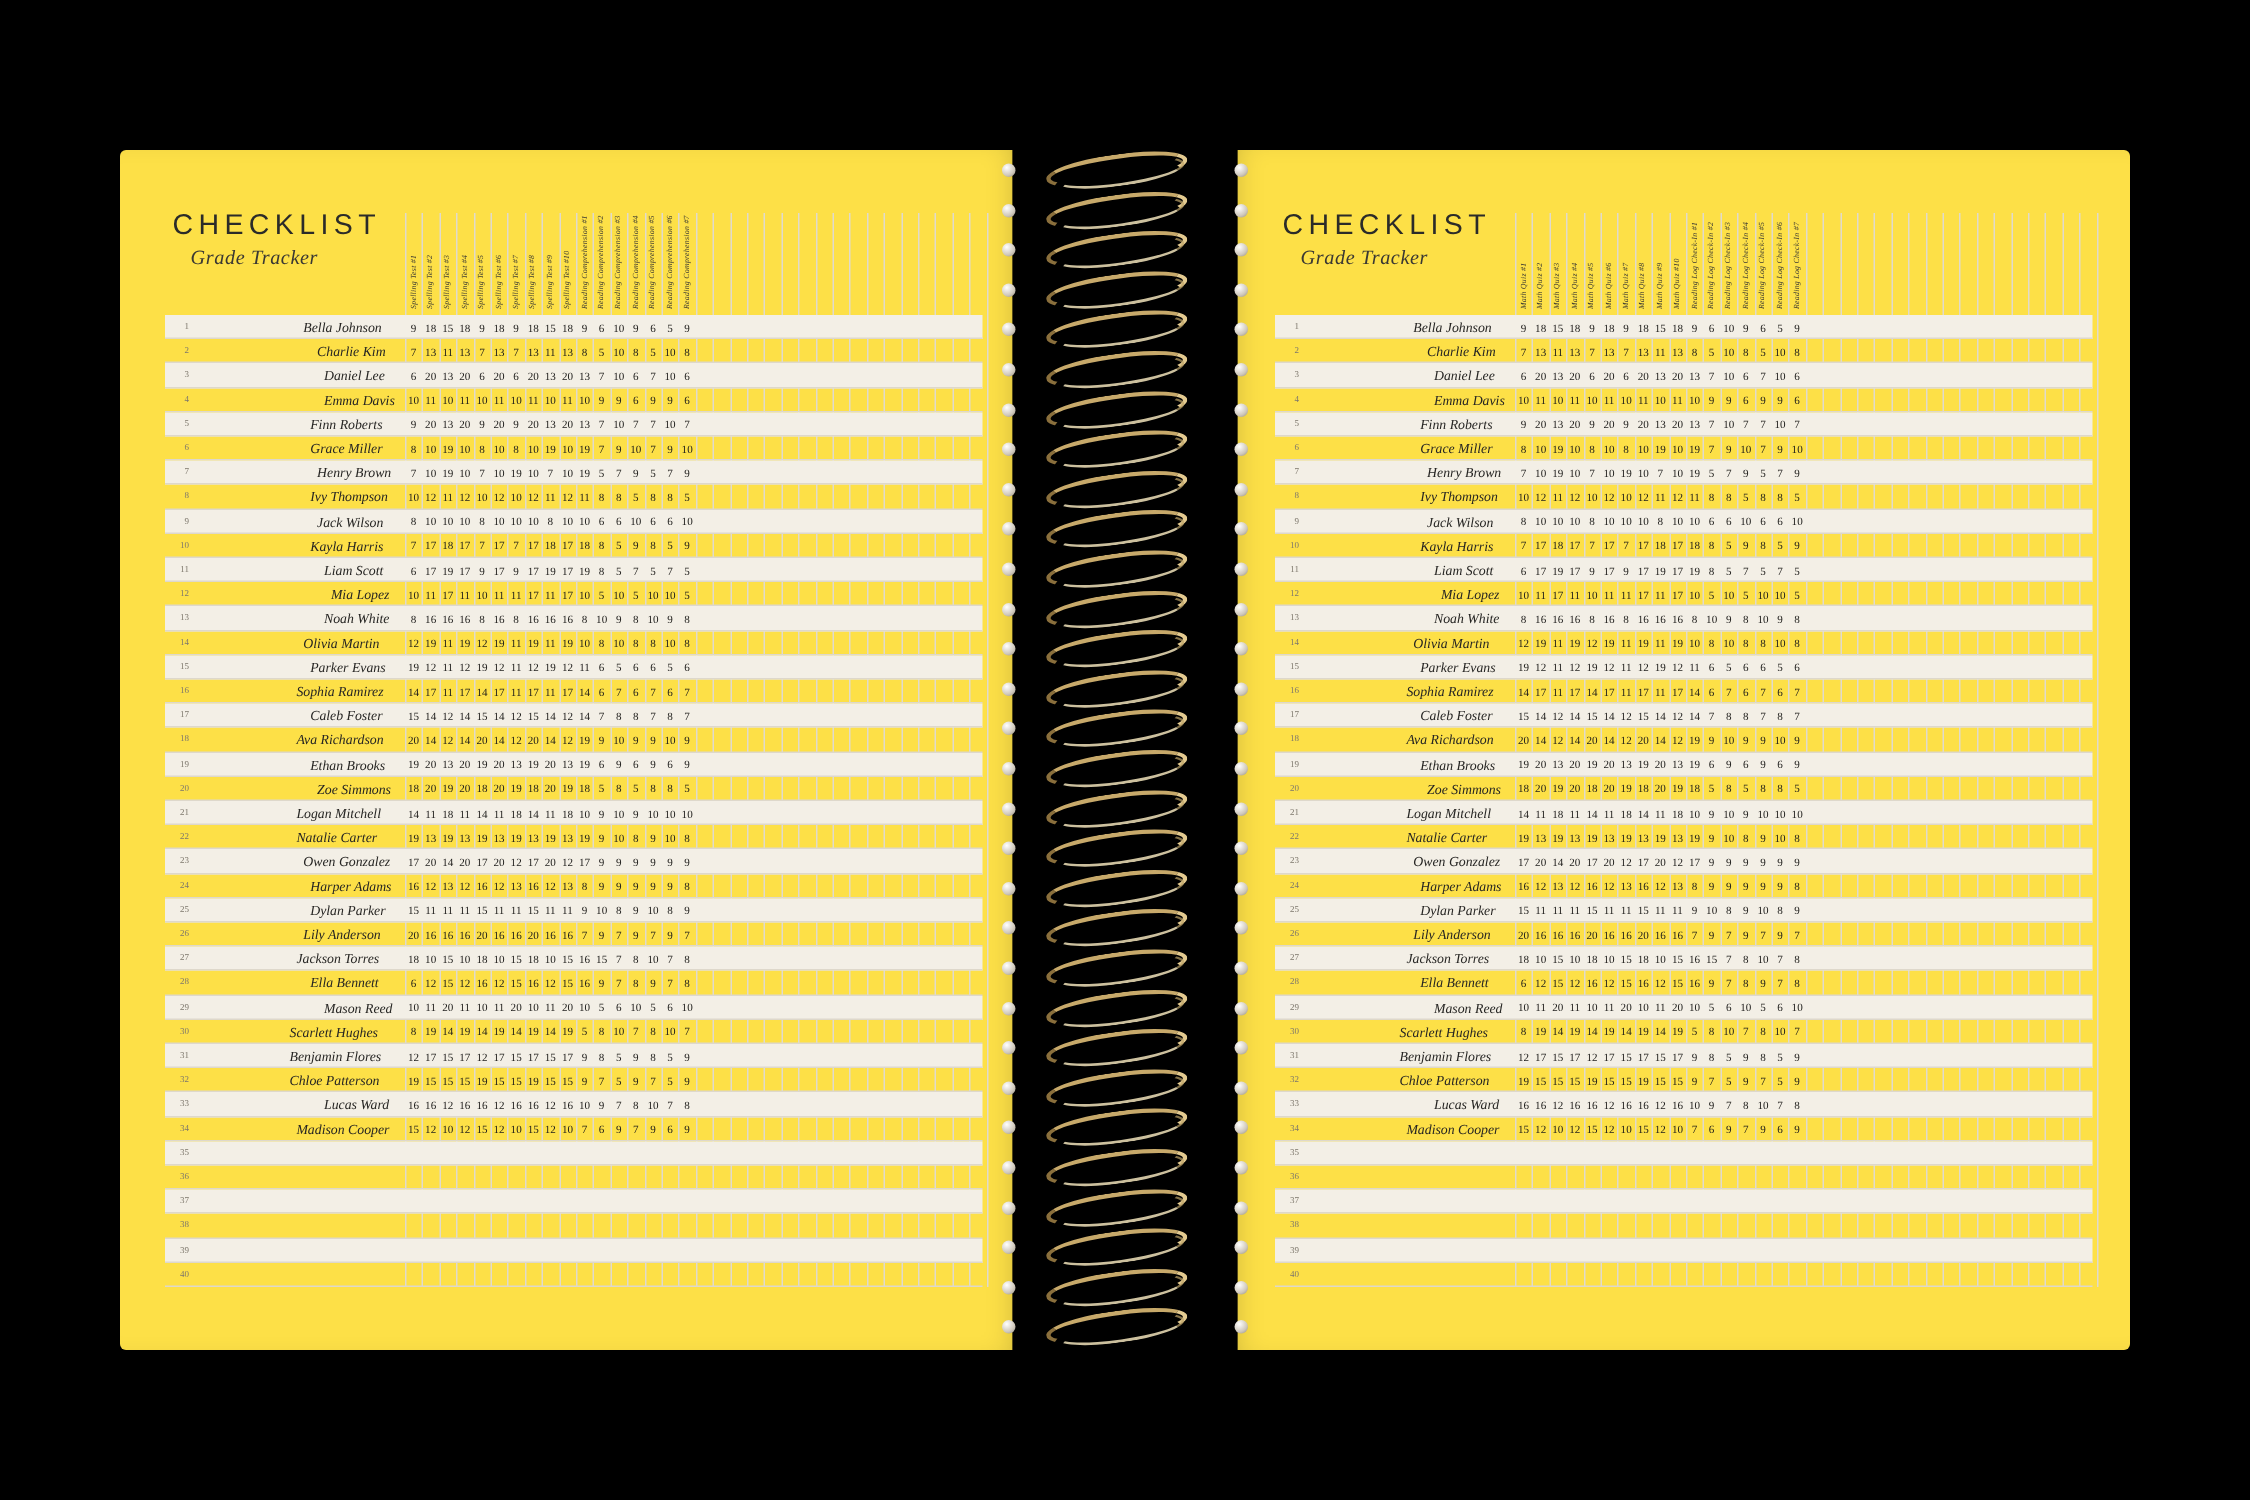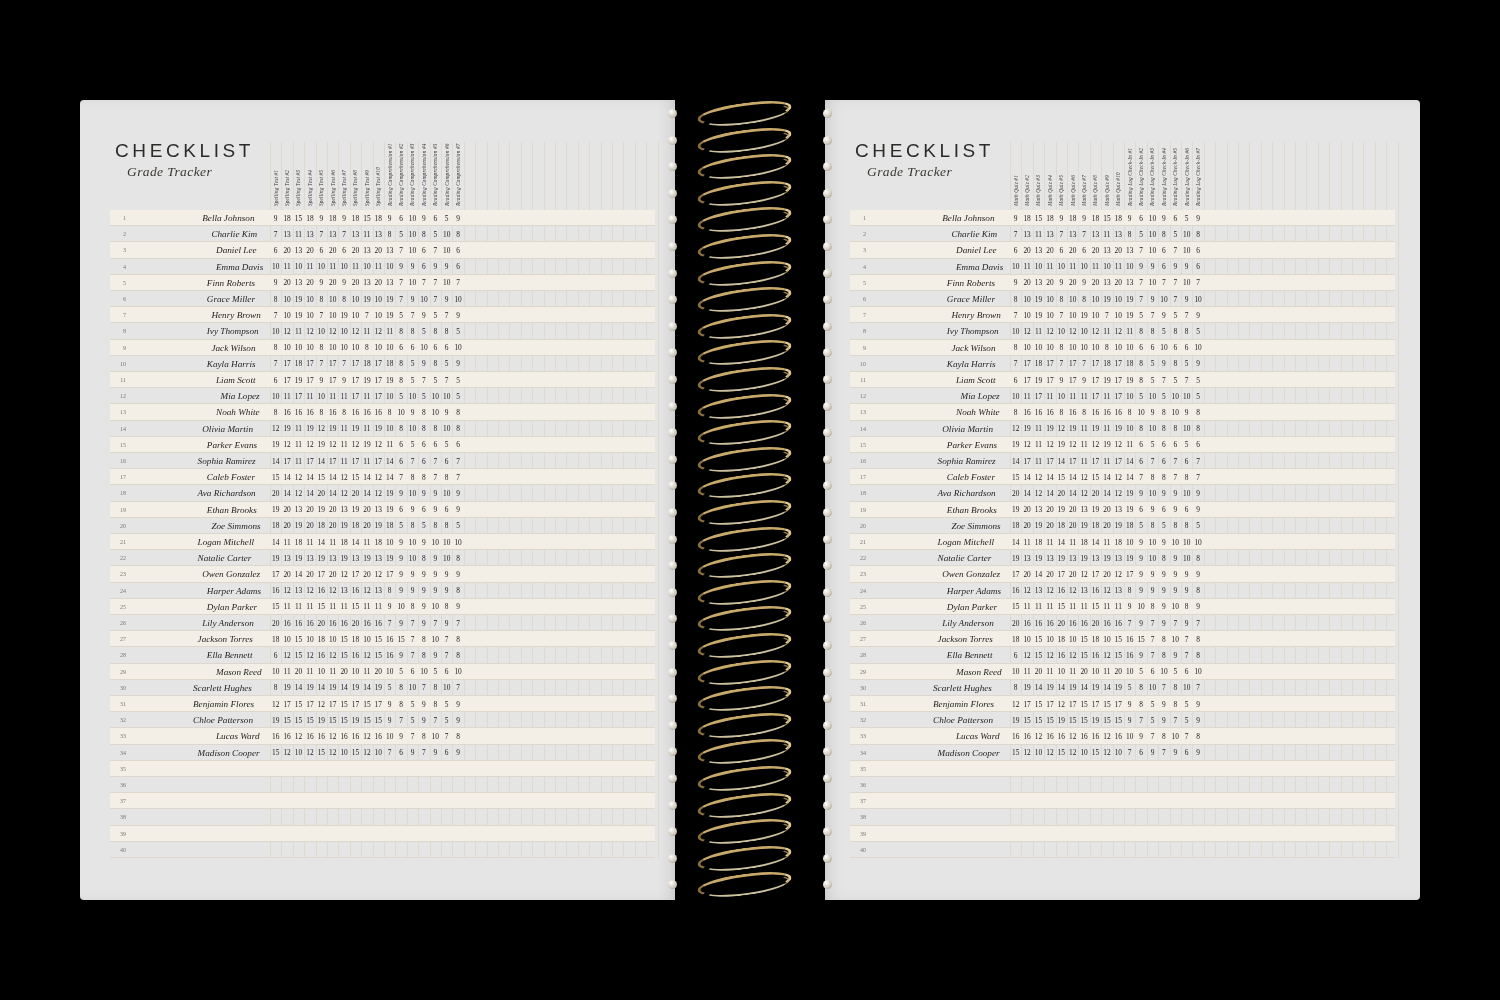--- a/index.html
+++ b/index.html
@@ -1,21 +1,21 @@
 <!DOCTYPE html>
 <html><head>
 <meta charset="utf-8">
 <style>
   html,body{margin:0;padding:0;background:#000;}
   body{width:1500px;height:1000px;overflow:hidden;font-family:"Liberation Sans",sans-serif;}
   .scene{position:relative;width:1500px;height:1000px;background:#000;}
 
   .page{
     position:absolute;top:100px;height:800px;width:600px;
-    background:#e5e5e5;
+    background:#fde047;
     overflow:hidden;
   }
   .page.left{left:80px;
     border-radius:4px 0 0 4px;
     box-shadow: inset -14px 0 22px -14px rgba(0,0,0,.28), 0 0 3px rgba(0,0,0,.4);
   }
   .page.right{left:820px;
     border-radius:0 4px 4px 0;
     box-shadow: inset 14px 0 22px -14px rgba(0,0,0,.28), 0 0 3px rgba(0,0,0,.4);
   }

